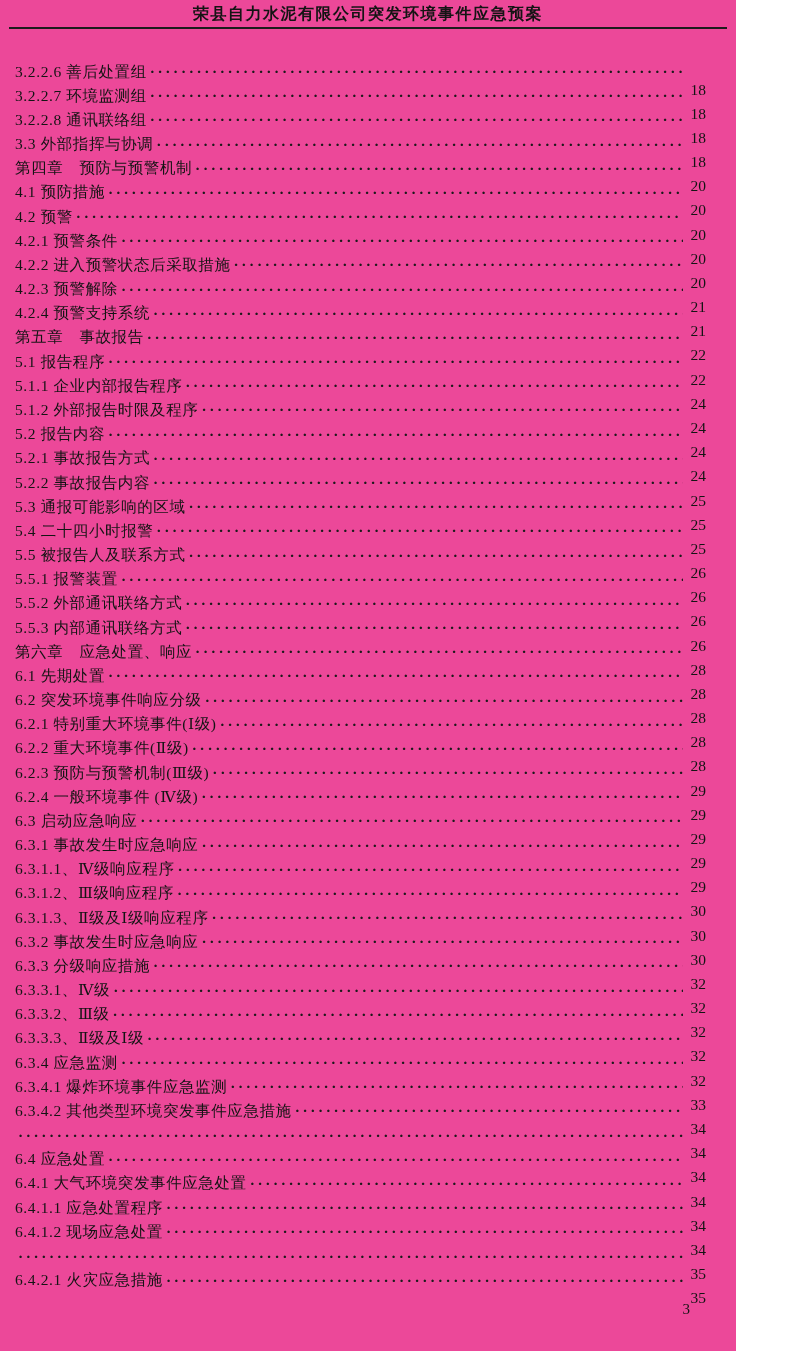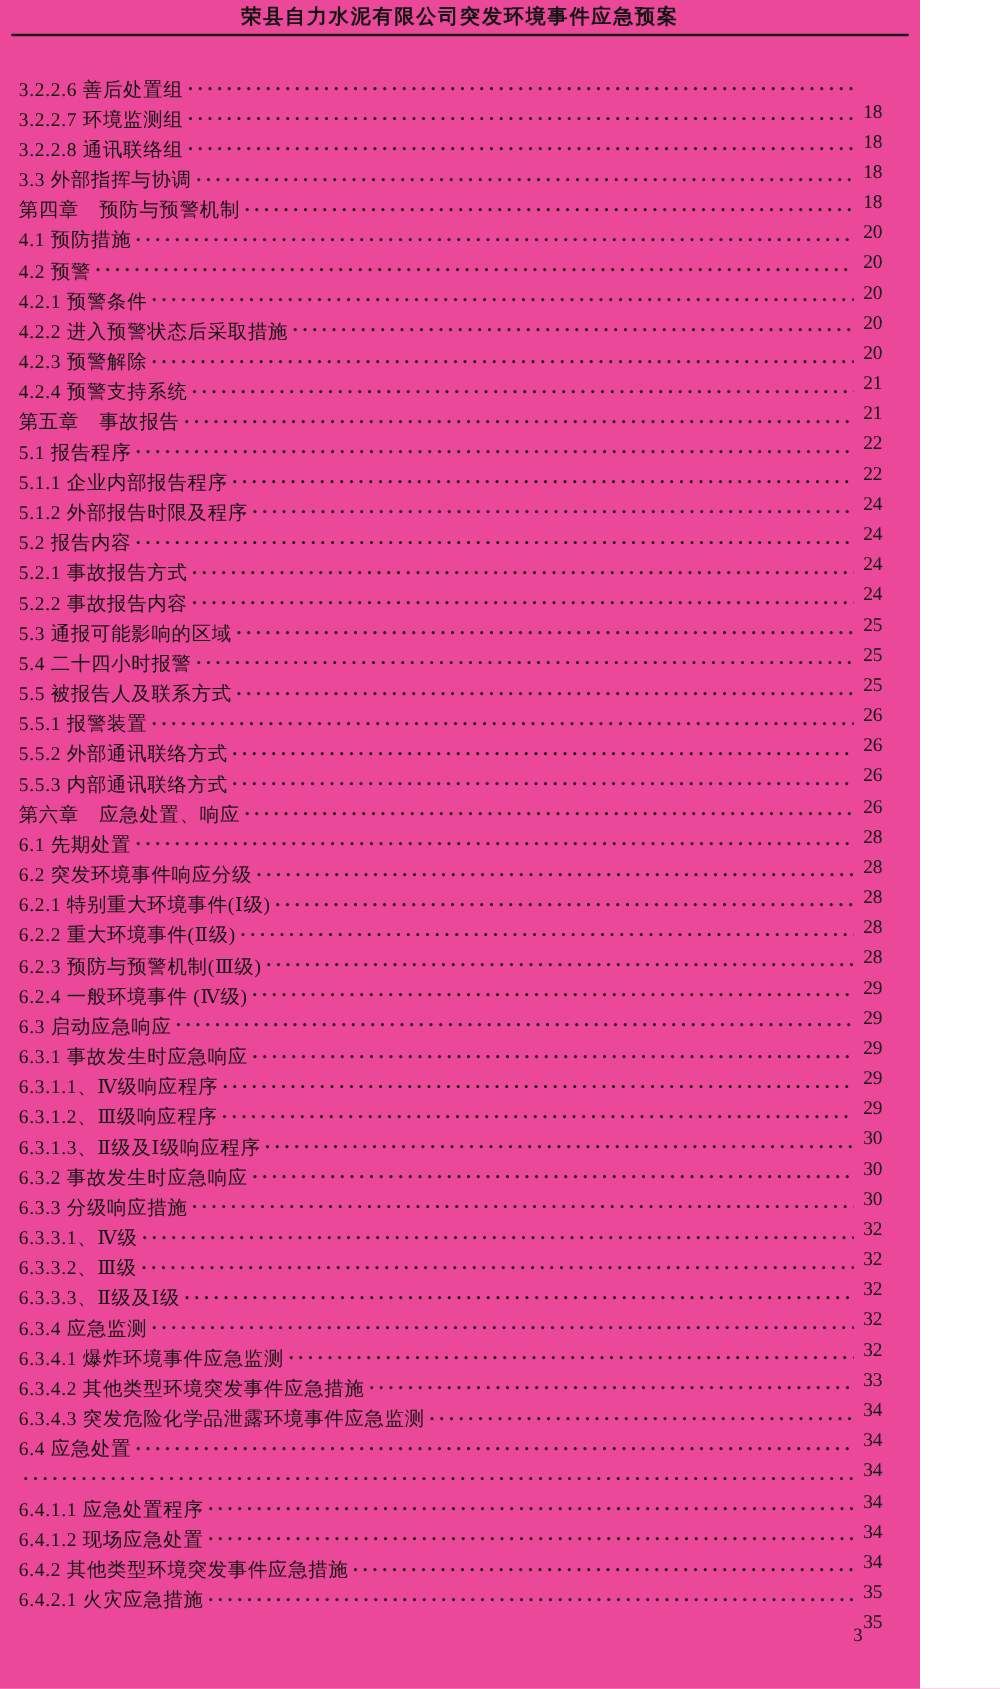--- a/index.html
+++ b/index.html
@@ -341,50 +341,49 @@
     <span class="toc-page">33</span>
   </div>
 
   <div class="toc-row">
     <span class="toc-title">6.3.4.2 其他类型环境突发事件应急措施</span>
     <span class="toc-leader"></span>
     <span class="toc-page">34</span>
   </div>
 
   <div class="toc-row">
-    <span class="toc-title">6.3.4.3 突发危险化学品泄露环境事件应急监测</span>
     <span class="toc-leader"></span>
     <span class="toc-page">34</span>
   </div>
 
   <div class="toc-row">
     <span class="toc-title">6.4 应急处置</span>
     <span class="toc-leader"></span>
     <span class="toc-page">34</span>
   </div>
 
   <div class="toc-row">
+    <span class="toc-title">6.4.1 大气环境突发事件应急处置</span>
     <span class="toc-leader"></span>
     <span class="toc-page">34</span>
   </div>
 
   <div class="toc-row">
     <span class="toc-title">6.4.1.1 应急处置程序</span>
     <span class="toc-leader"></span>
     <span class="toc-page">34</span>
   </div>
 
   <div class="toc-row">
     <span class="toc-title">6.4.1.2 现场应急处置</span>
     <span class="toc-leader"></span>
     <span class="toc-page">34</span>
   </div>
 
   <div class="toc-row">
-    <span class="toc-title">6.4.2 其他类型环境突发事件应急措施</span>
     <span class="toc-leader"></span>
     <span class="toc-page">35</span>
   </div>
 
   <div class="toc-row">
     <span class="toc-title">6.4.2.1 火灾应急措施</span>
     <span class="toc-leader"></span>
     <span class="toc-page">35</span>
   </div>
 </div>

